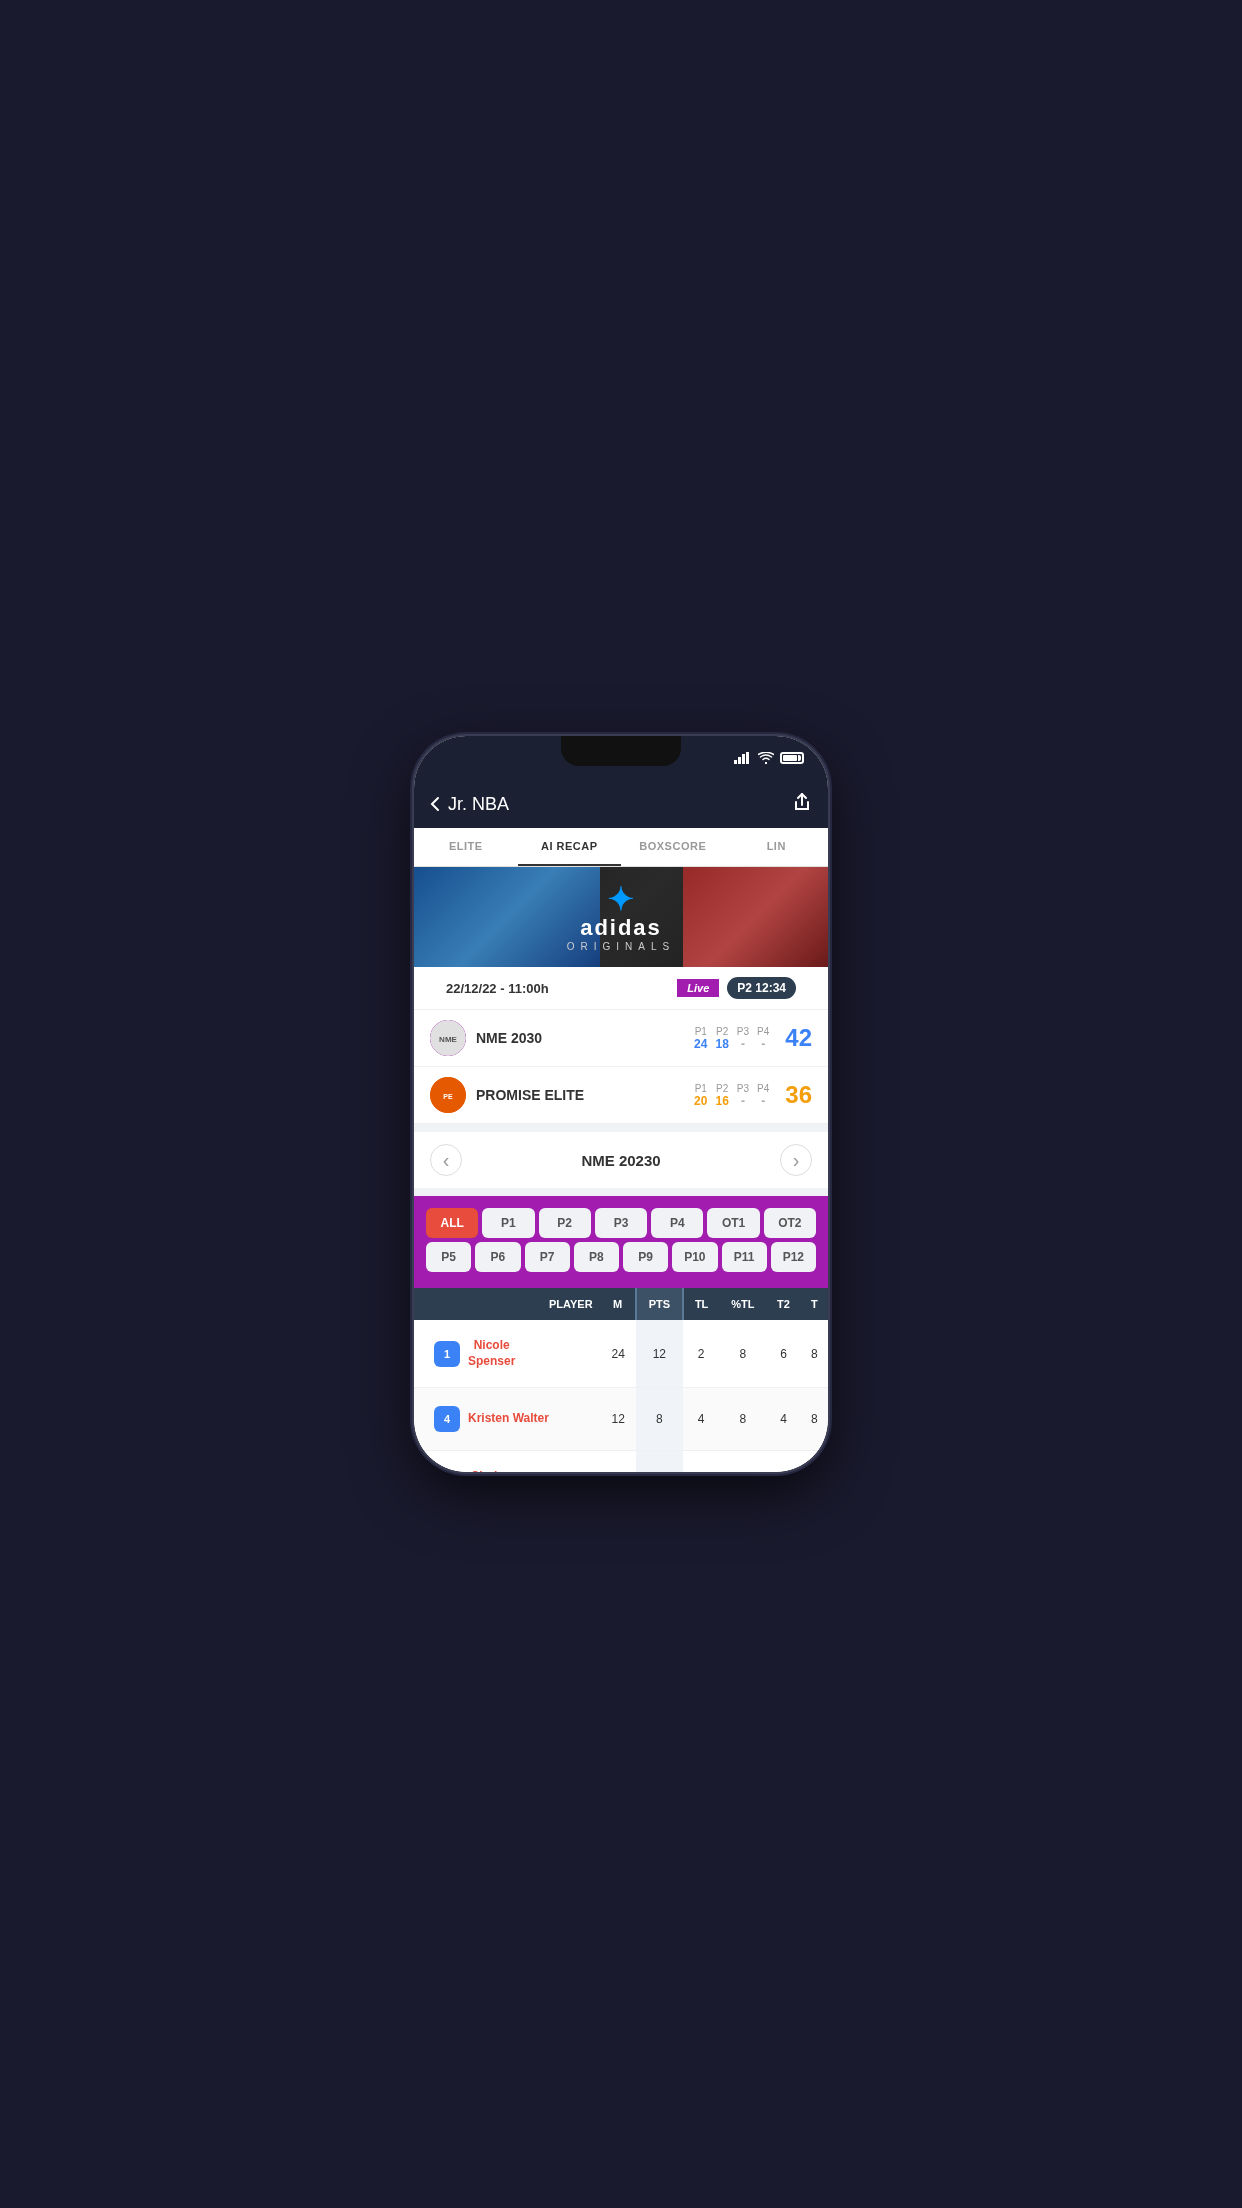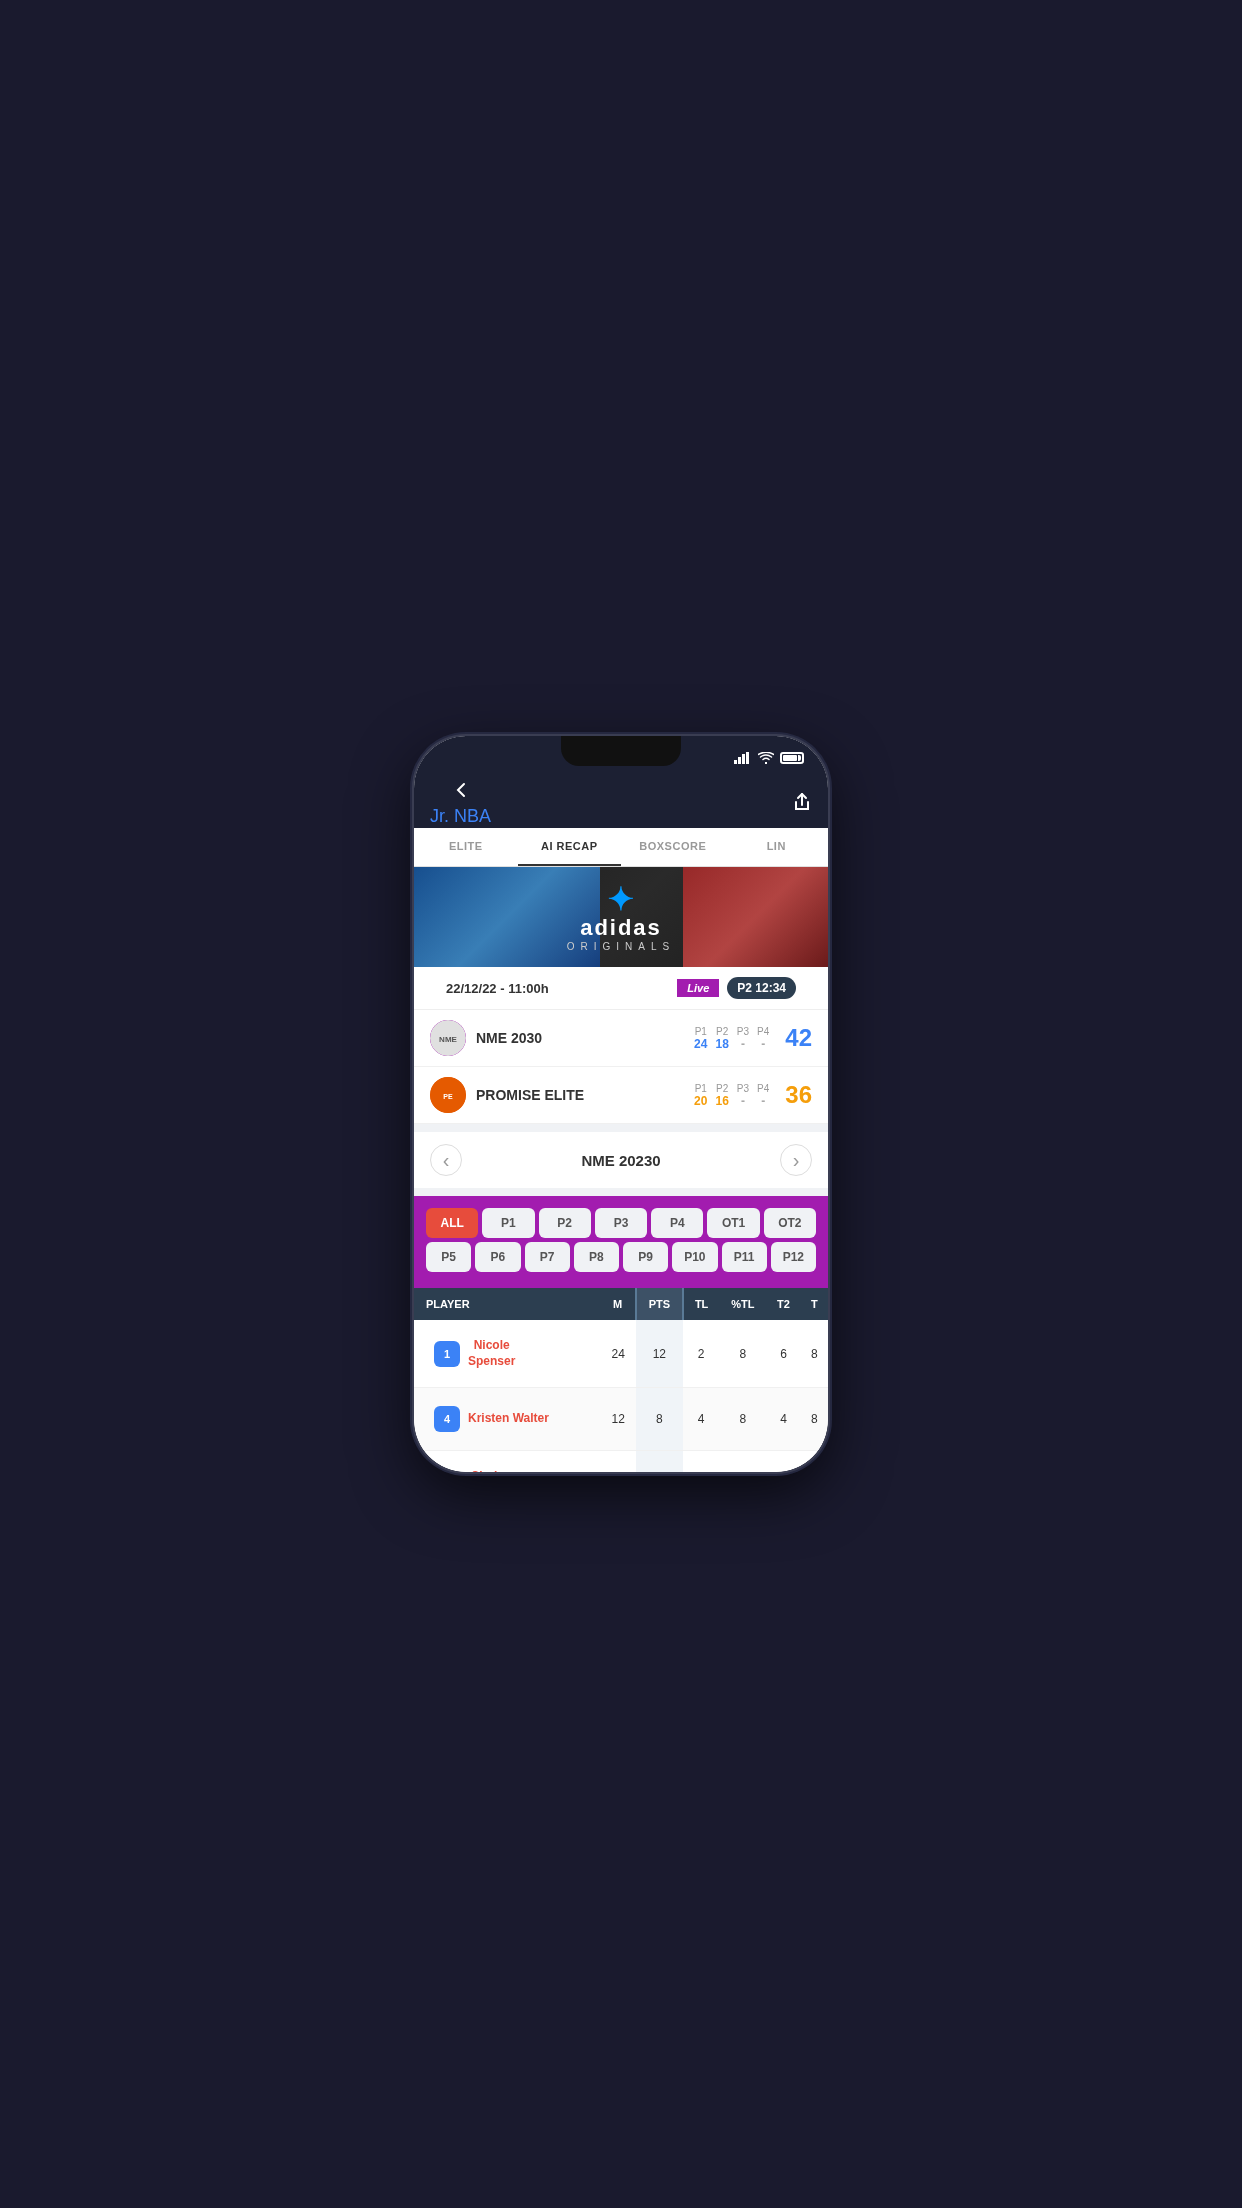--- a/index.html
+++ b/index.html
@@ -57,21 +57,21 @@
     
     .header {
       background: #1c2033;
       height: 48px;
       display: flex;
       align-items: center;
       justify-content: space-between;
       padding: 0 16px;
       flex-shrink: 0;
     }
-    .header-back { color: #3b82f6; font-size: 18px; cursor: pointer; display: flex; align-items: center; gap: 8px; flex-direction: column; }
+    .header-back { color: #ffffff; font-size: 18px; cursor: pointer; display: flex; align-items: center; gap: 8px; }
     .header-share { color: white; font-size: 20px; cursor: pointer; }
     
     .tabs {
       background: white;
       display: flex;
       border-bottom: 1px solid #e0e0e0;
       flex-shrink: 0;
       overflow: hidden;
     }
     .tab {
@@ -241,21 +241,21 @@
       color: white;
     }
     .stats-table thead th {
       padding: 10px 8px;
       text-align: center;
       font-weight: 700;
       font-size: 11px;
       white-space: nowrap;
     }
     .stats-table thead th.player-col {
-      text-align: left;
+      text-align: right;
       padding-left: 12px;
     }
     .stats-table thead th.pts-col {
       background: #3d5166;
       border-left: 2px solid #5a7a96;
       border-right: 2px solid #5a7a96;
     }
     .stats-table tbody tr {
       border-bottom: 1px solid #f0f0f0;
     }

